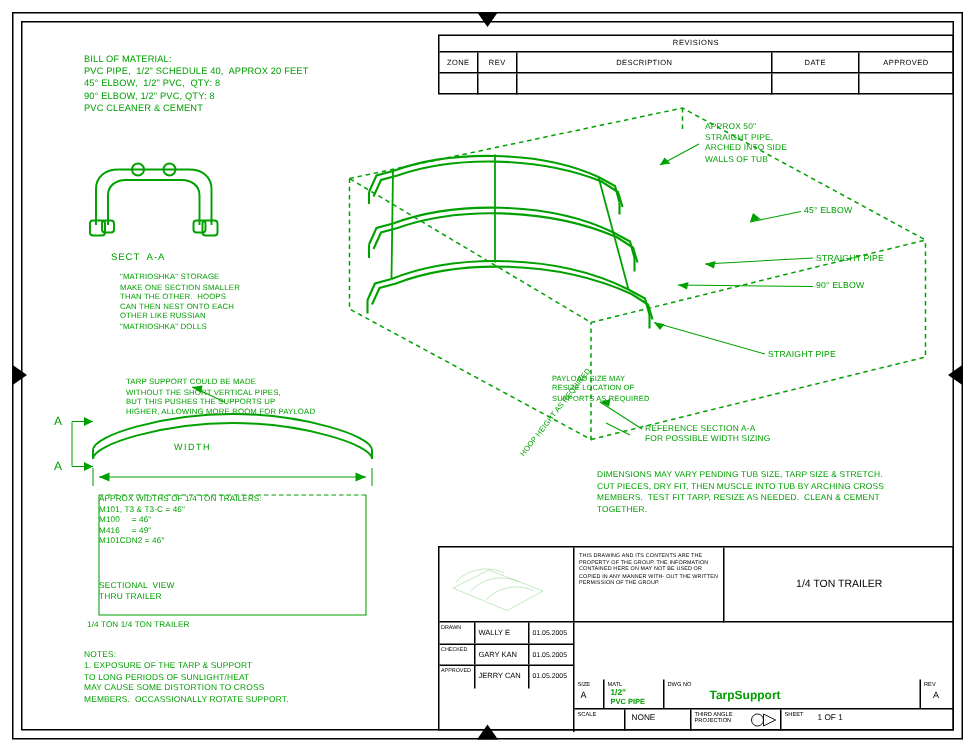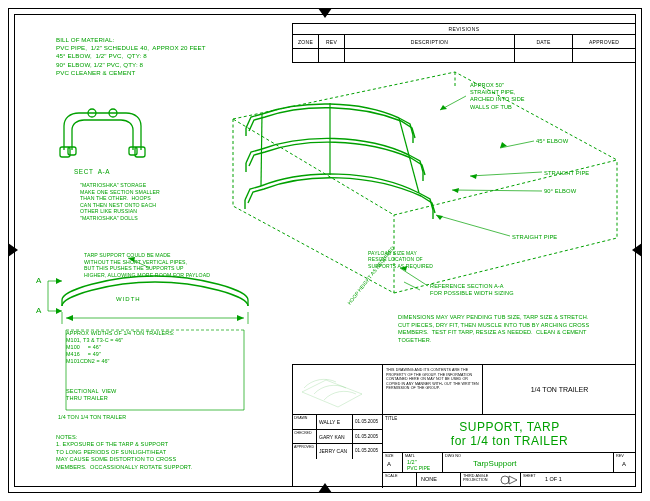--- a/index.html
+++ b/index.html
@@ -129,21 +129,21 @@
   .sign-val{flex:1;font-size:5px;padding:4px 2px 0 2px;}
   .sign-date{width:30px;border-left:1px solid #000;box-sizing:border-box;font-size:4.6px;padding:4px 1px 0 2px;}
   .tb-row3{
     position:absolute;left:90px;top:88px;width:253px;height:20px;
     border-bottom:1px solid #000;box-sizing:border-box;display:flex;
   }
   .tb-row3 > div{border-right:1px solid #000;box-sizing:border-box;position:relative;}
   .tb-row3 > div:last-child{border-right:none;}
   .cell-lbl{position:absolute;left:2px;top:1px;font-size:3.8px;}
   .cell-val{position:absolute;left:4px;top:8px;font-size:6px;}
-  .cell-val.green{color:#00a000;}
+  .cell-val.green{color:#00a000;font-weight:bold;}
   .w-size{width:20px;}
   .w-mat{width:40px;}
   .w-dwg{flex:1;}
   .w-rev{width:22px;}
   .tb-row4{
     position:absolute;left:90px;top:108px;width:253px;height:14px;display:flex;
   }
   .tb-row4 > div{border-right:1px solid #000;box-sizing:border-box;position:relative;}
   .tb-row4 > div:last-child{border-right:none;}
   .w-scale{width:34px;}
@@ -375,25 +375,20 @@
   <div class="g" style="left:346px;top:302px;font-size:5px;transform:rotate(-52deg);transform-origin:left top;">HOOP HEIGHT AS REQUIRED</div>
 
   <div class="title-block">
     <div class="tb-img"></div>
     <div class="tb-notice">THIS DRAWING AND ITS CONTENTS ARE THE PROPERTY OF
 THE GROUP.  THE INFORMATION CONTAINED HERE ON
 MAY NOT BE USED OR COPIED IN ANY MANNER WITH-
 OUT THE WRITTEN PERMISSION OF THE GROUP.</div>
     <div class="tb-assy">1/4 TON TRAILER</div>
 
-    <div class="tb-title-cell">
-      <div class="tb-title-lbl">TITLE</div>
-      <div class="tb-t1">SUPPORT, TARP</div>
-      <div class="tb-t2">for 1/4 ton TRAILER</div>
-    </div>
 
     <div class="tb-signs">
       <div class="sign-row">
         <div class="sign-lbl">DRAWN</div>
         <div class="sign-val">WALLY E</div>
         <div class="sign-date">01.05.2005</div>
       </div>
       <div class="sign-row">
         <div class="sign-lbl">CHECKED</div>
         <div class="sign-val">GARY KAN</div>

